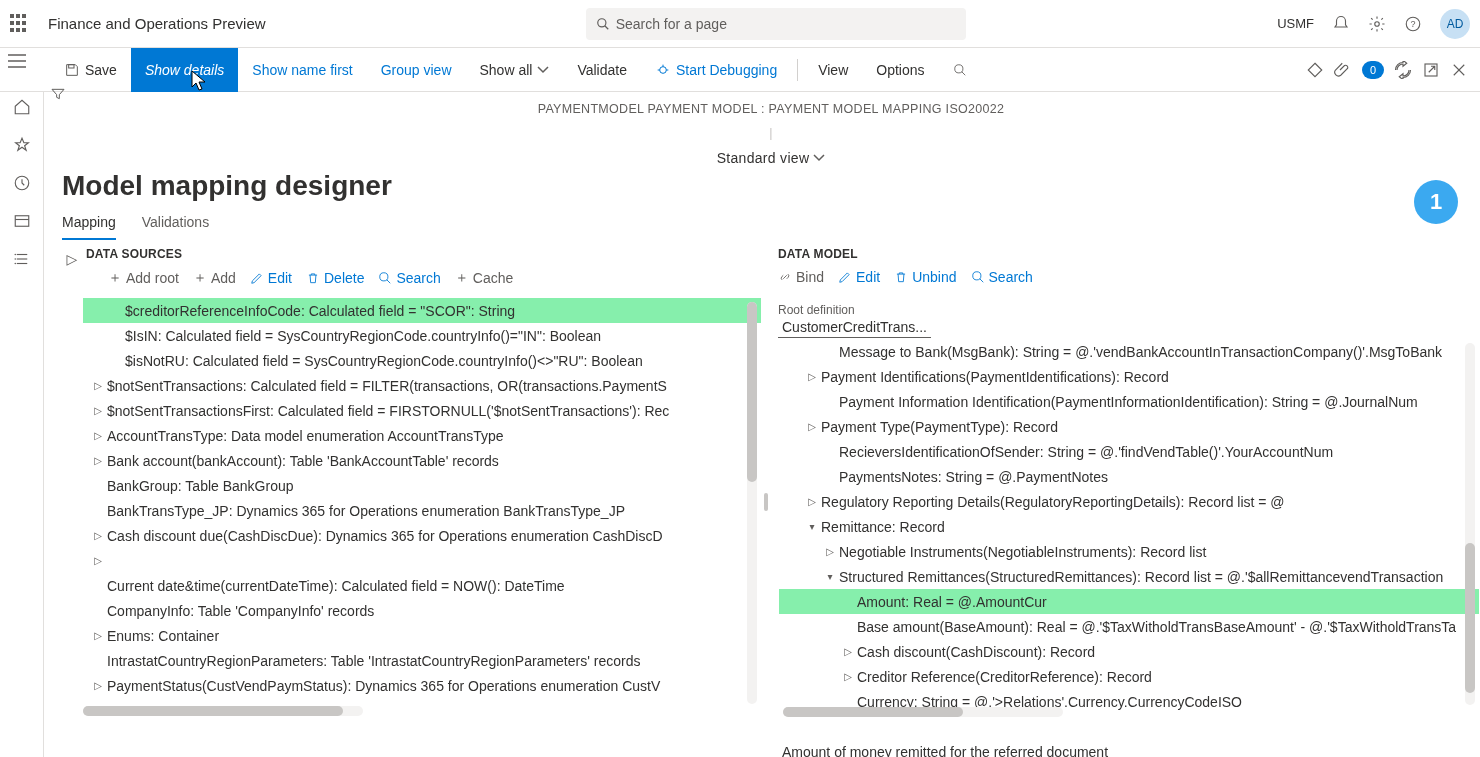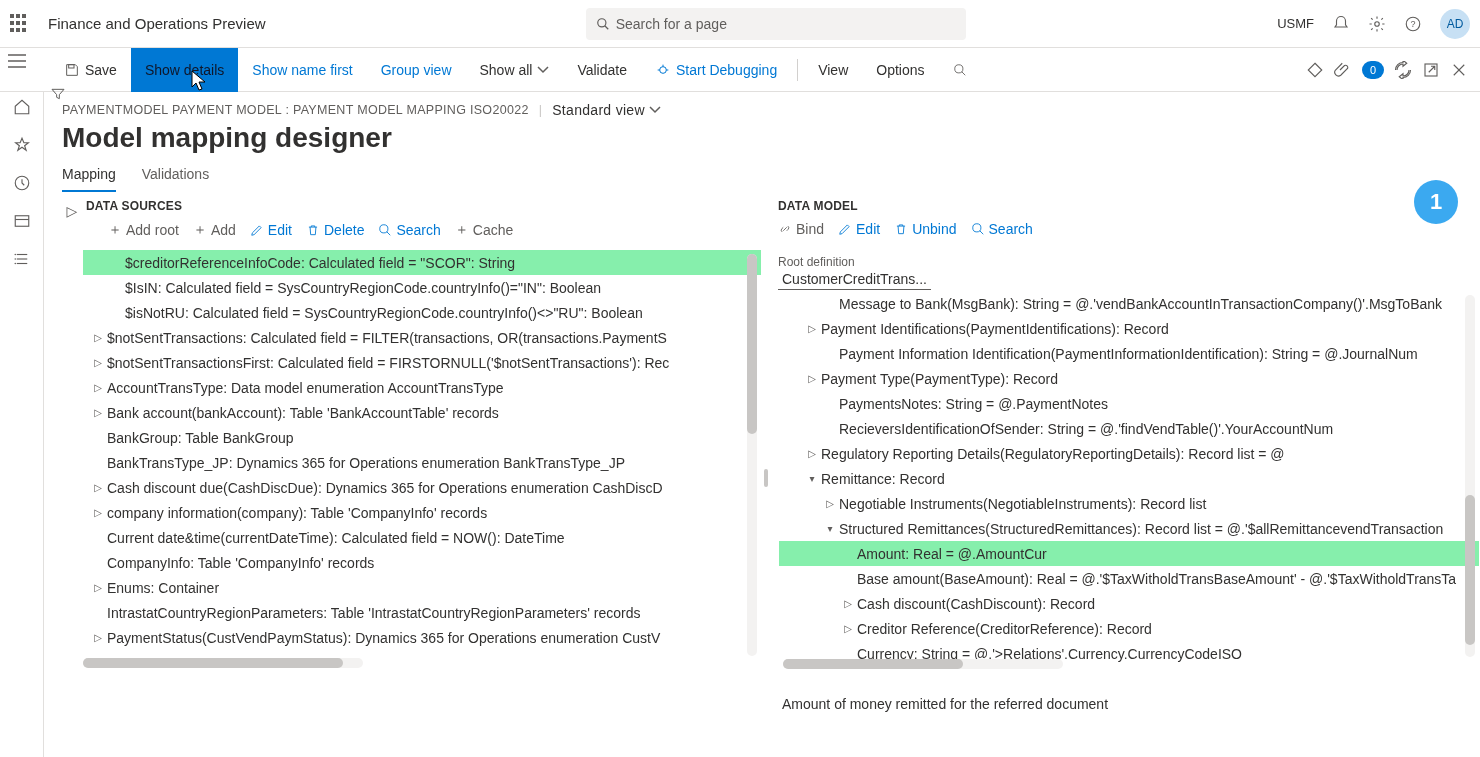--- a/index.html
+++ b/index.html
@@ -13,35 +13,35 @@
   .searchbox { margin-left:320px; width:380px; height:32px; background:#f3f2f1; border-radius:4px; display:flex; align-items:center; padding:0 10px; color:#605e5c; }
   .searchbox svg{margin-right:6px;}
   .tb-right{ margin-left:auto; display:flex; align-items:center; gap:18px;}
   .tb-right .company{ font-size:13px; color:#323130; }
   .tb-icon{ width:18px; height:18px; color:#605e5c; cursor:pointer;}
   .avatar{ width:30px; height:30px; border-radius:50%; background:#c7e0f4; display:flex; align-items:center; justify-content:center; font-size:12px; color:#005a9e;}
 
   
   .cmdbar{ height:44px; display:flex; align-items:center; border-bottom:1px solid #e1dfdd; padding-left:50px; font-size:14px;}
   .cmdbar .cmd{ padding:0 14px; height:44px; display:flex; align-items:center; gap:5px; cursor:pointer; color:#323130;}
-  .cmdbar .cmd.active{ background:#0078d4; color:#0f172a;}
+  .cmdbar .cmd.active{ background:#0078d4; color:#ffffff;font-style:italic;}
   .cmdbar .cmd.link{ color:#0078d4;}
   .cmdbar .divider{ width:1px; height:22px; background:#d2d0ce; margin:0 6px;}
   .cmdbar .right{ margin-left:auto; display:flex; align-items:center; gap:10px; padding-right:12px;}
   .cmd-icon{width:16px;height:16px;}
   .badge{ background:#0078d4; color:#fff; border-radius:10px; height:18px; min-width:22px; display:flex; align-items:center; justify-content:center; font-size:11px; padding:0 5px;}
 
   
   .body{ display:flex; height:calc(757px - 48px - 44px); }
   .leftrail{ width:44px; border-right:1px solid #e1dfdd; display:flex; flex-direction:column; align-items:center; padding-top:6px; gap:20px;}
   .leftrail .rail-icon{ width:18px; height:18px; color:#605e5c; cursor:pointer;}
   .main{ flex:1; display:flex; flex-direction:column; padding:10px 0 0 18px; overflow:hidden; position:relative;}
 
   
-  .breadcrumb{ font-size:12.5px; color:#605e5c; letter-spacing:0.3px; display:flex; align-items:center; gap:10px;}
+  .breadcrumb{ font-size:12.5px; color:#605e5c; letter-spacing:0.3px; display:flex; align-items:center; gap:10px;flex-direction:column;}
   .breadcrumb .view-sel{ color:#323130; font-size:14px; display:flex; align-items:center; gap:4px; cursor:pointer;}
   h1.page-title{ font-size:28px; font-weight:600; margin-top:4px; margin-bottom:12px;}
 
   
   .big-circle{ position:absolute; top:88px; right:22px; width:44px; height:44px; border-radius:50%; background:#3ba9f0; color:#fff; display:flex; align-items:center; justify-content:center; font-size:22px; font-weight:600;}
 
   
   .tabs{ display:flex; gap:26px; border-bottom:1px solid transparent; margin-bottom:6px;}
   .tabs .tab{ padding-bottom:8px; cursor:pointer; color:#605e5c;}
   .tabs .tab.active{ color:#323130; border-bottom:2px solid #0078d4;}
@@ -343,21 +343,20 @@
               <div class="row" style="padding-left: 8px;">
                 <span class="twisty"></span>
                 <span>BankTransType_JP: Dynamics 365 for Operations enumeration BankTransType_JP</span>
               </div>
               <div class="row" style="padding-left: 8px;">
                 <span class="twisty">▷</span>
                 <span>Cash discount due(CashDiscDue): Dynamics 365 for Operations enumeration CashDiscD</span>
               </div>
               <div class="row" style="padding-left: 8px;">
                 <span class="twisty">▷</span>
-                <span>company information(company): Table 'CompanyInfo' records</span>
               </div>
               <div class="row" style="padding-left: 8px;">
                 <span class="twisty"></span>
                 <span>Current date&amp;time(currentDateTime): Calculated field = NOW(): DateTime</span>
               </div>
               <div class="row" style="padding-left: 8px;">
                 <span class="twisty"></span>
                 <span>CompanyInfo: Table 'CompanyInfo' records</span>
               </div>
               <div class="row" style="padding-left: 8px;">
@@ -430,25 +429,25 @@
               <div class="row" style="padding-left: 44px;">
                 <span class="twisty"></span>
                 <span>Payment Information Identification(PaymentInformationIdentification): String = @.JournalNum</span>
               </div>
               <div class="row" style="padding-left: 26px;">
                 <span class="twisty">▷</span>
                 <span>Payment Type(PaymentType): Record</span>
               </div>
               <div class="row" style="padding-left: 44px;">
                 <span class="twisty"></span>
+                <span>RecieversIdentificationOfSender: String = @.'findVendTable()'.YourAccountNum</span>
+              </div>
+              <div class="row" style="padding-left: 44px;">
+                <span class="twisty"></span>
                 <span>PaymentsNotes: String = @.PaymentNotes</span>
-              </div>
-              <div class="row" style="padding-left: 44px;">
-                <span class="twisty"></span>
-                <span>RecieversIdentificationOfSender: String = @.'findVendTable()'.YourAccountNum</span>
               </div>
               <div class="row" style="padding-left: 26px;">
                 <span class="twisty">▷</span>
                 <span>Regulatory Reporting Details(RegulatoryReportingDetails): Record list = @</span>
               </div>
               <div class="row" style="padding-left: 26px;">
                 <span class="twisty">▾</span>
                 <span>Remittance: Record</span>
               </div>
               <div class="row" style="padding-left: 44px;">

